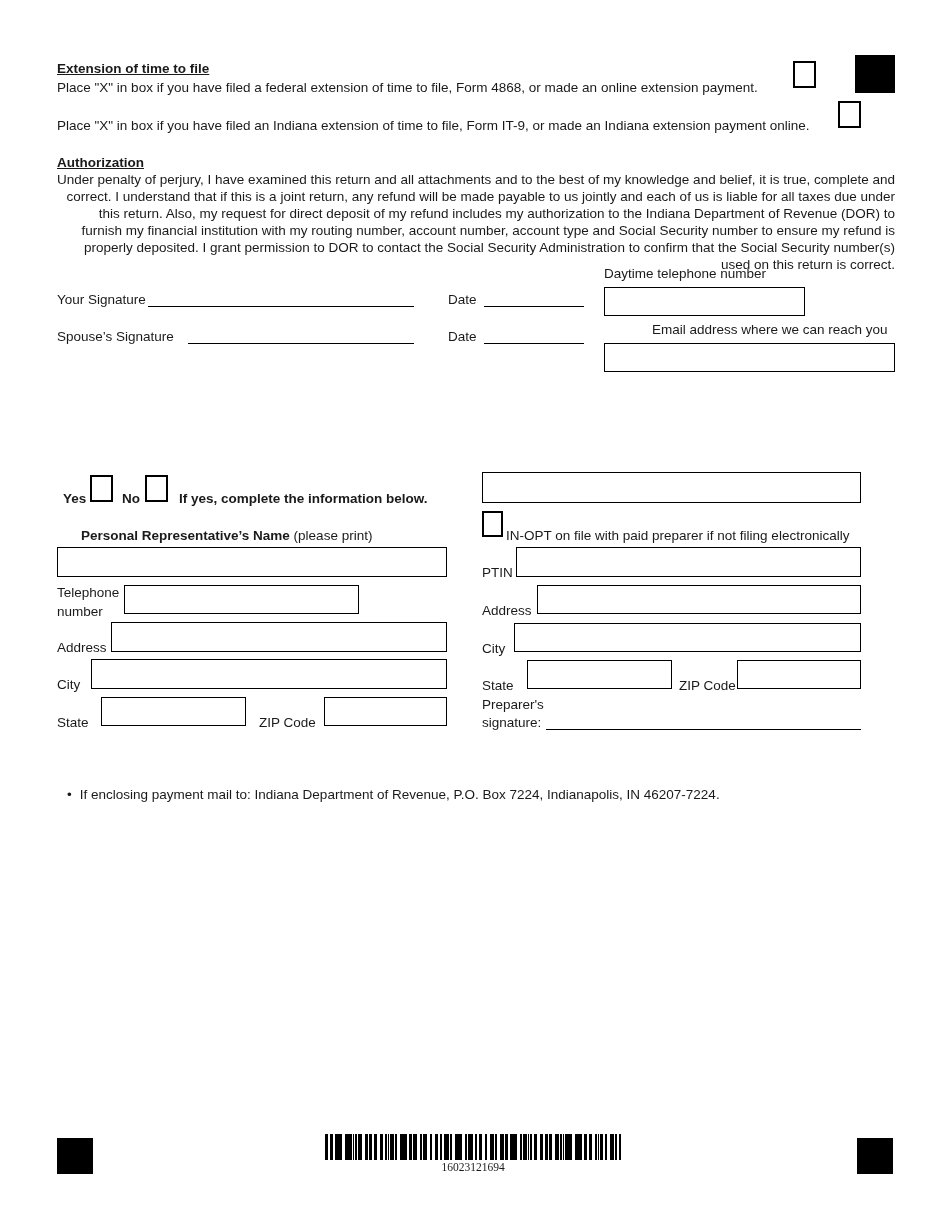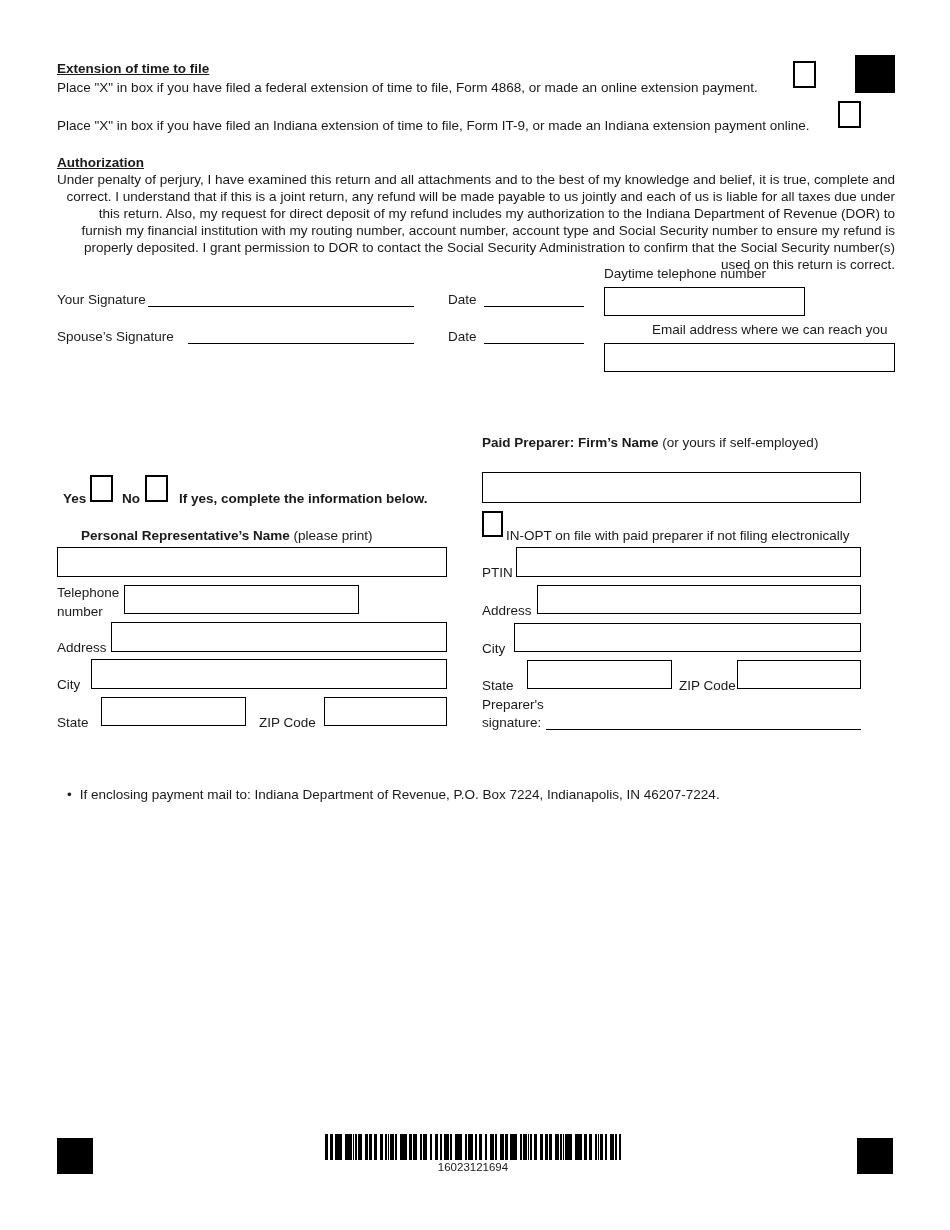--- a/index.html
+++ b/index.html
@@ -35,21 +35,21 @@
   .blacksq{position:absolute;background:#000;}
   .para{line-height:16.9px;text-align:right;}
   .bullet::before{content:"•";margin-right:8px;}
   .barcode{
     position:absolute;
     background:
       repeating-linear-gradient(90deg,#000 0 2px,transparent 2px 5px),
       repeating-linear-gradient(90deg,#000 0 1px,transparent 1px 7px),
       repeating-linear-gradient(90deg,#000 0 3px,transparent 3px 11px);
   }
-  .center{text-align:center;}
+  .center{text-align:center;font-family:Liberation Serif, serif;}
 </style>
 </head>
 <body>
 
 <div class="page">
 
   <div class="abs bold uline" style="left:57px;top:61px;">Extension of time to file</div>
   <div class="abs" style="left:57px;top:80px;width:735px;">Place "X" in box if you have filed a federal extension of time to file, Form 4868, or made an online extension payment.</div>
   <div class="checkbox" style="left:793px;top:61px;width:23px;height:27px;"></div>
   <div class="blacksq" style="left:855px;top:55px;width:40px;height:38px;"></div>
@@ -70,23 +70,20 @@
 
   <div class="abs" style="left:604px;top:322px;margin-left:48px;">Email address where we can reach you</div>
   <div class="fieldbox" style="left:604px;top:343px;width:291px;height:29px;"></div>
 
   <div class="abs" style="left:57px;top:329px;">Spouse’s Signature</div>
   <div class="sigline" style="left:188px;top:328px;width:226px;"></div>
   <div class="abs" style="left:448px;top:329px;">Date</div>
   <div class="sigline" style="left:484px;top:328px;width:100px;"></div>
 
 
-  <div class="abs" style="left:482px;top:435px;width:400px;">
-    <span class="bold">Paid Preparer: Firm’s Name</span><span> (or yours if self-employed)</span>
-  </div>
 
   <div class="abs bold" style="left:63px;top:491px;">Yes</div>
   <div class="checkbox" style="left:90px;top:475px;width:23px;height:27px;"></div>
   <div class="abs bold" style="left:122px;top:491px;">No</div>
   <div class="checkbox" style="left:145px;top:475px;width:23px;height:27px;"></div>
   <div class="abs bold" style="left:179px;top:491px;">If yes, complete the information below.</div>
 
   <div class="fieldbox" style="left:482px;top:472px;width:379px;height:31px;"></div>
 
   <div class="checkbox" style="left:482px;top:511px;width:21px;height:26px;"></div>

